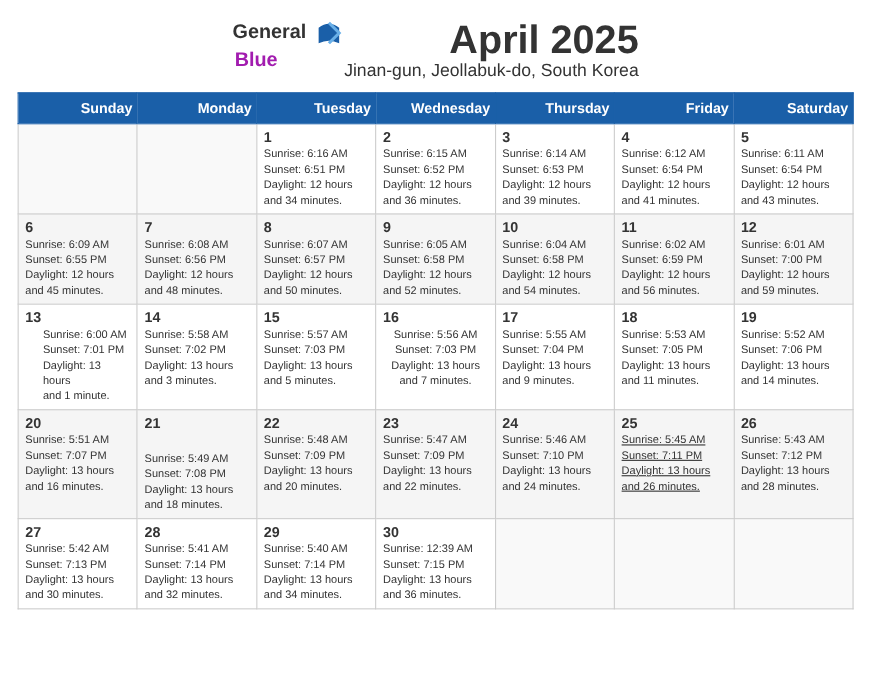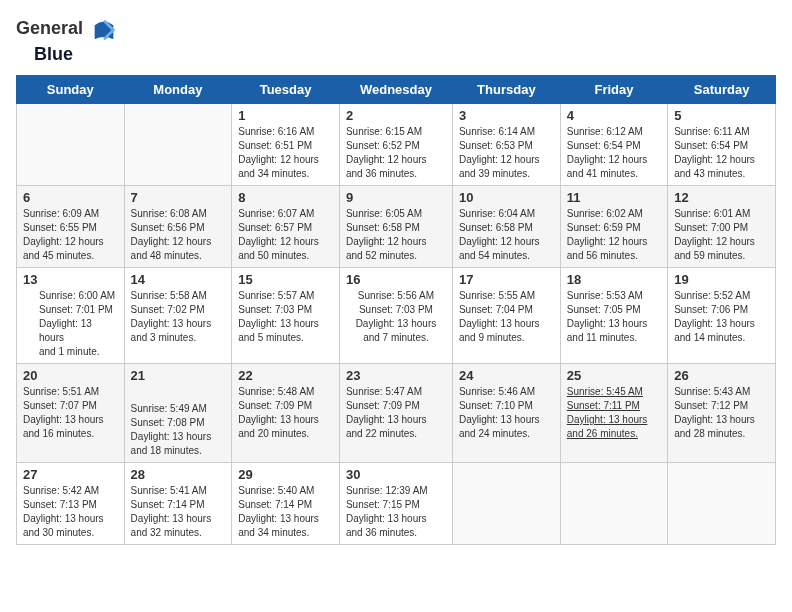--- a/index.html
+++ b/index.html
@@ -6,21 +6,21 @@
     body {
       font-family: Arial, sans-serif;
       background: #fff;
       width: 792px;
       min-height: 612px;
       padding: 16px;
     }
     .header-area {
       display: flex;
       align-items: flex-start;
-      justify-content: flex-start;
+      justify-content: center;
       margin-bottom: 10px;
     }
     .logo {
       display: flex;
       align-items: center;
     }
     .logo-icon {
       width: 28px;
       height: 28px;
       margin-left: 2px;
@@ -39,22 +39,22 @@
       color: #333;
     }
     .calendar {
       width: 100%;
       border-collapse: collapse;
       border: 1px solid #ccc;
     }
     .calendar th {
       background-color: #1a5fa8;
       color: #fff;
-      text-align: center;
-      padding: 6px 20px;
+      text-align: right;
+      padding: 6px 4px;
       font-size: 13px;
       font-weight: bold;
       border: 1px solid #1a5fa8;
     }
     .calendar td {
       vertical-align: top;
       padding: 4px 6px;
       border: 1px solid #ccc;
       font-size: 10px;
       color: #333;
@@ -85,22 +85,26 @@
 
 <div class="header-area">
   <div class="logo">
     <div>
       <span style="font-size:18px;font-weight:bold;color:#333;">General</span>
       <svg class="logo-icon" viewBox="0 0 30 30" style="display:inline-block;vertical-align:middle;">
         <path d="M5 10 Q15 2 25 10 L25 25 Q15 20 5 25 Z" fill="#1a5fa8"></path>
         <path d="M15 5 L25 15 L15 25" fill="none" stroke="#6ab0e8" stroke-width="3"></path>
       </svg>
       <br>
-      <span style="font-size:18px;font-weight:bold;color:#0f172a;margin-left:18px;">Blue</span>
+      <span style="font-size:18px;font-weight:bold;color:#a21caf;margin-left:2px;">Blue</span>
     </div>
+  </div>
+  <div class="title-area">
+    <div class="month-title">April 2025</div>
+    <div class="location-title">Jinan-gun, Jeollabuk-do, South Korea</div>
   </div>
 </div>
 
 <table class="calendar">
   <thead>
     <tr>
     <th>Sunday</th>
         <th>Monday</th>
         <th>Tuesday</th>
         <th>Wednesday</th>

